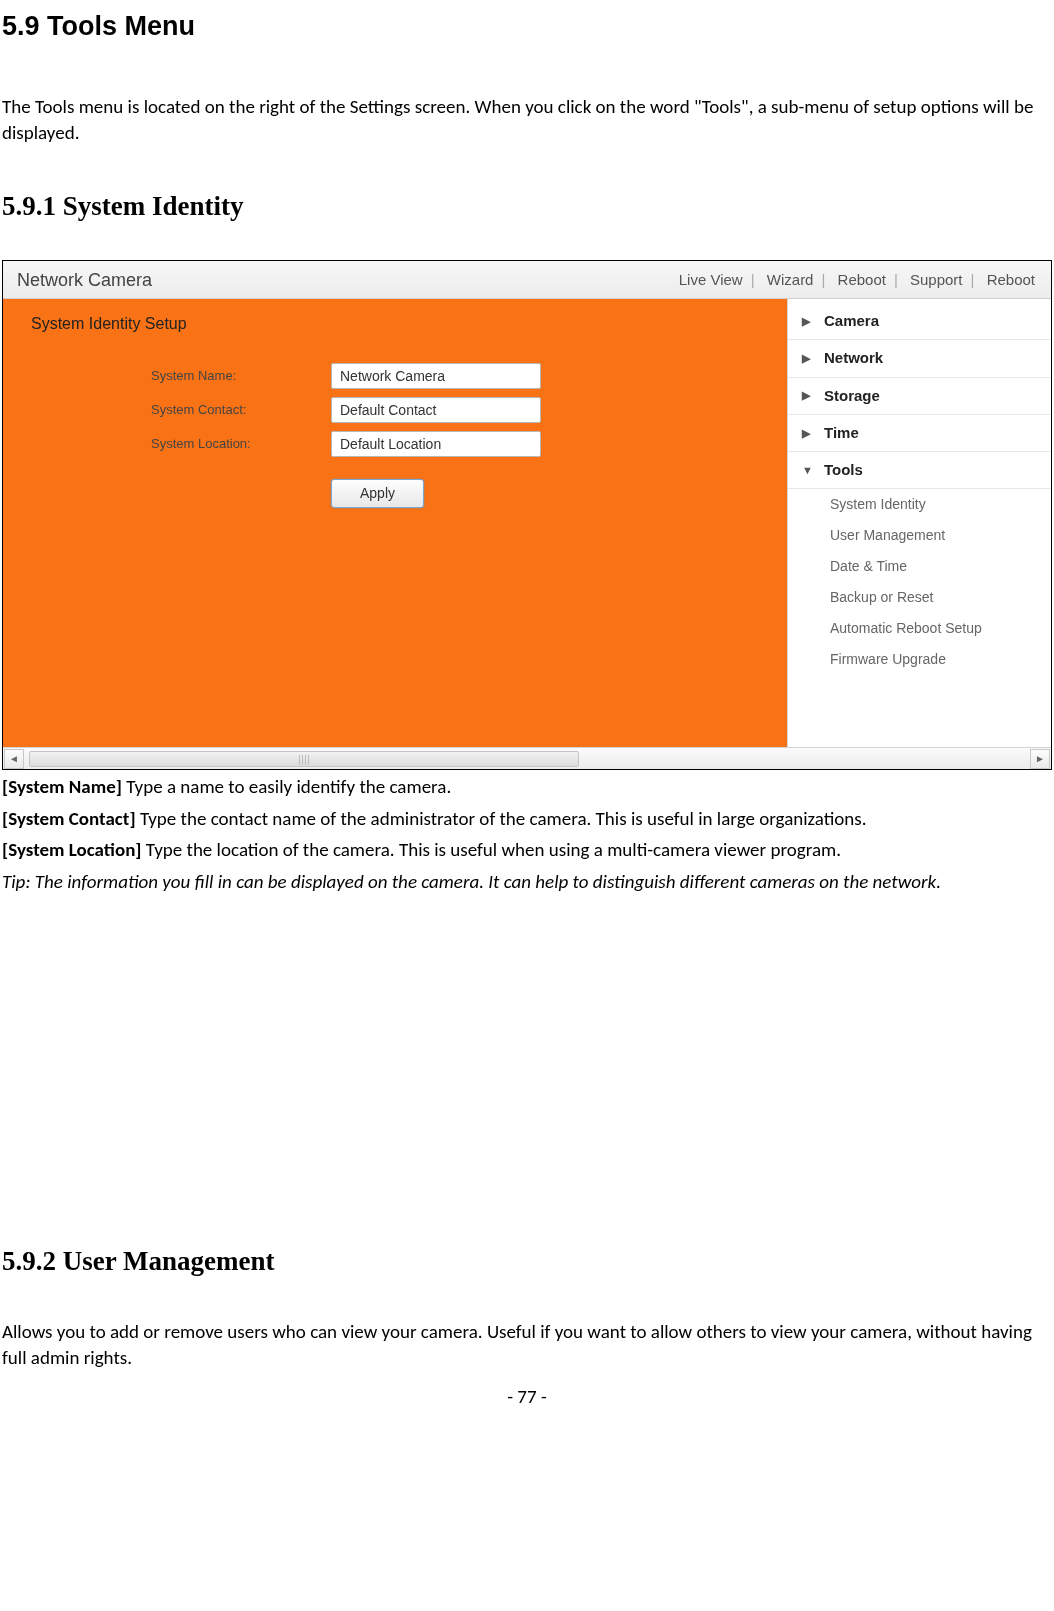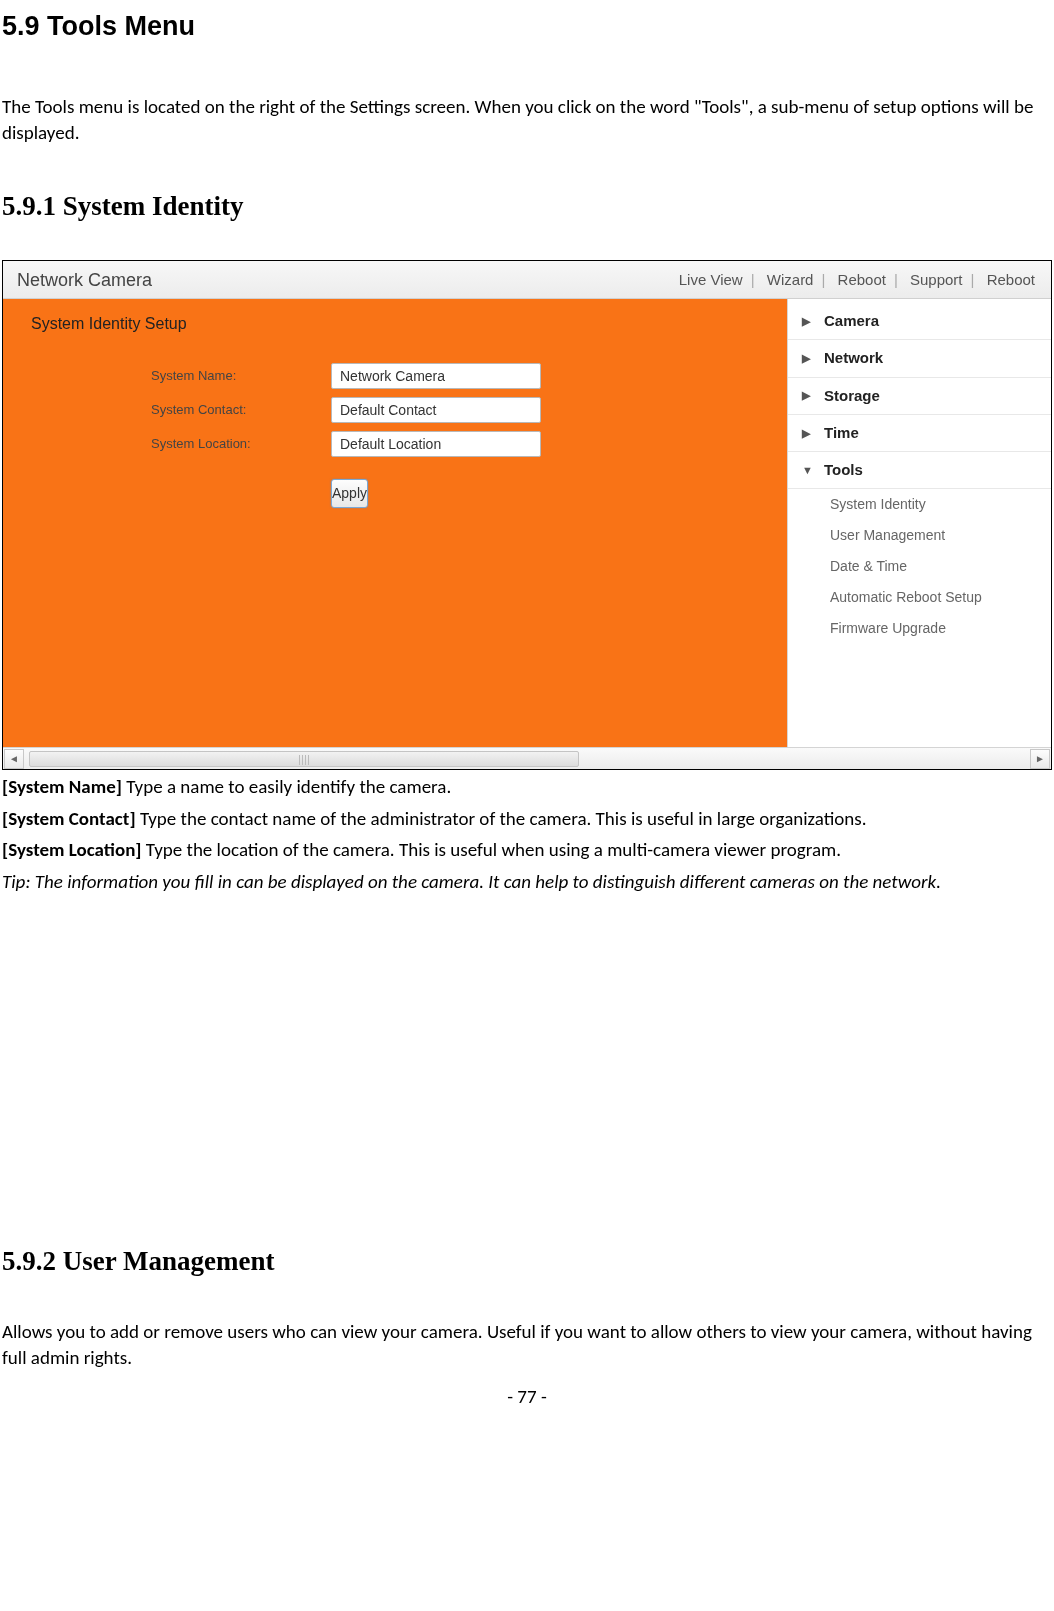--- a/index.html
+++ b/index.html
@@ -55,21 +55,21 @@
     border-radius: 2px;
     padding: 2px 8px;
     font-size: 14px;
     font-family: Arial, sans-serif;
     color: #333;
     background: #fff;
   }
   .shot .apply-row { margin-left: 300px; margin-top: 22px; }
   .shot .apply-btn {
     display: inline-block;
-    padding: 4px 0;
+    padding: 4px 28px;
     font-size: 14px;
     color: #333;
     background: linear-gradient(#fdfdfd,#e8e8e8);
     border: 1px solid #7aa8d6;
     border-radius: 3px;
     box-shadow: 0 0 2px rgba(80,140,200,0.6);
     cursor: pointer;
   }
   .shot .side {
     width: 264px;
@@ -177,20 +177,21 @@
             <span class="arrow">▶</span>
             <span>Time</span>
           </div>
         <div class="cat">
             <span class="arrow">▼</span>
             <span>Tools</span>
           </div>
         <div class="subitem">System Identity</div>
         <div class="subitem">User Management</div>
         <div class="subitem">Date &amp; Time</div>
+        <div class="subitem">Backup or Reset</div>
         <div class="subitem">Automatic Reboot Setup</div>
         <div class="subitem">Firmware Upgrade</div>
       </div>
     </div>
 
     <div class="hscroll">
       <div class="arrowbox">◄</div>
       <div class="track">
         <div class="thumb">
             <div class="grip"></div>

